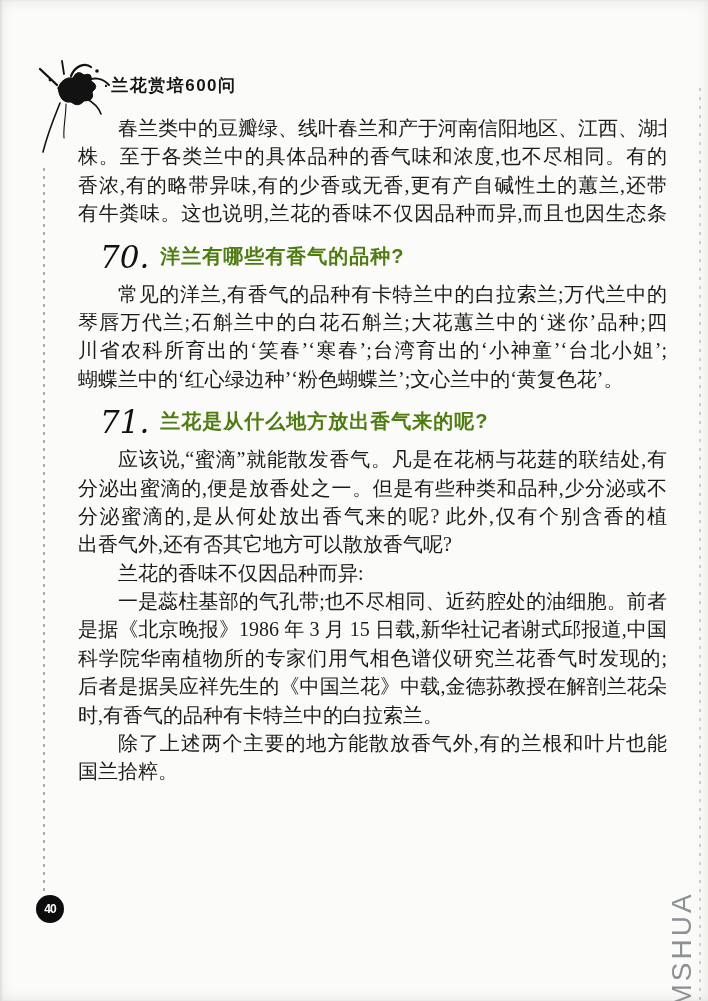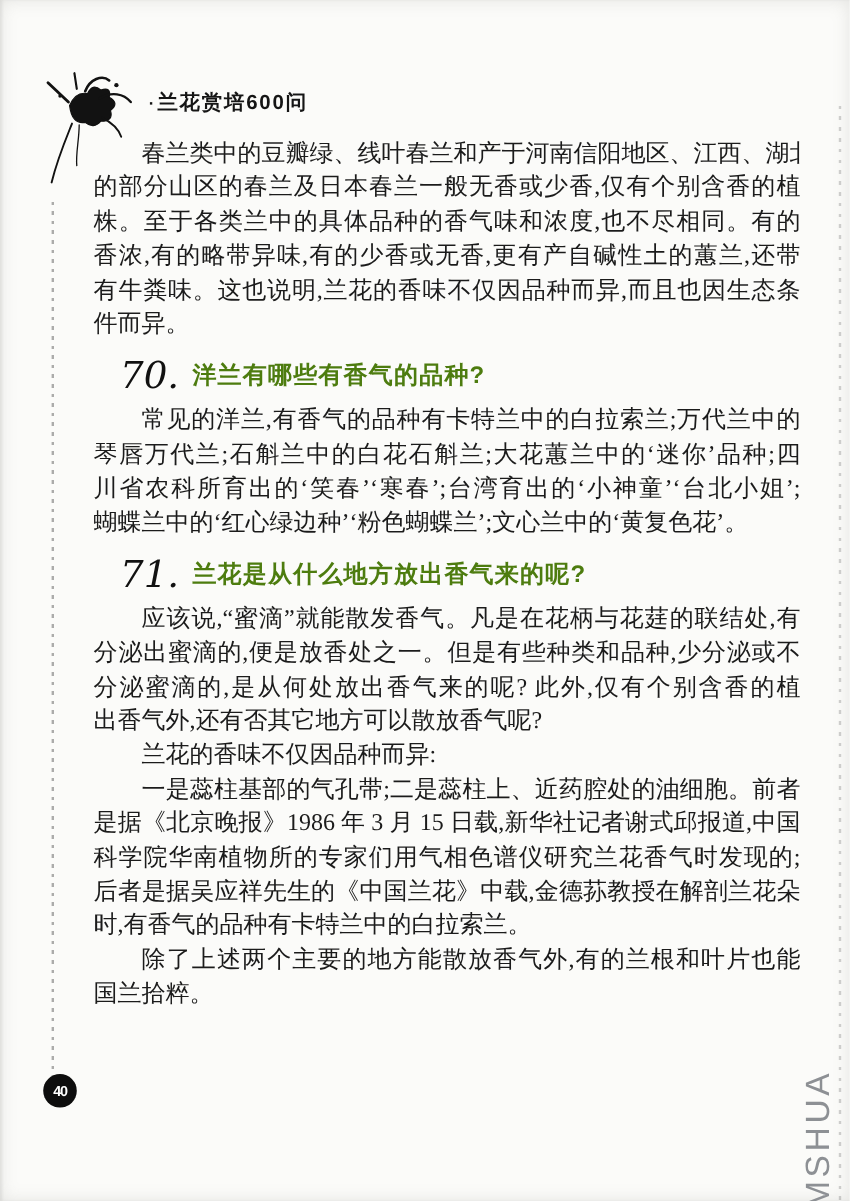--- a/index.html
+++ b/index.html
@@ -9,21 +9,21 @@
     font-family:"Liberation Serif","DejaVu Serif",serif;
     color:#1b1b1b;
   }
   .page-frame{
     position:absolute;inset:0;
     box-shadow:inset 0 0 14px rgba(120,120,115,.18), inset 2px 0 2px rgba(150,150,145,.15);
     pointer-events:none;
   }
   
   .book-title{
-    position:absolute;left:124px;top:74px;
+    position:absolute;left:104px;top:74px;
     font-family:"Liberation Sans","DejaVu Sans",sans-serif;
     font-weight:bold;font-size:17px;letter-spacing:1.5px;color:#151515;
   }
   .lead-mark{font-size:14px;margin-right:1px;}
   .ink-drawing{position:absolute;left:33px;top:58px;width:82px;height:96px;}
   
   .rule-left{
     position:absolute;left:43px;top:168px;width:2px;height:744px;
     background:repeating-linear-gradient(to bottom,rgba(45,45,45,.7) 0 3px,transparent 3px 8px);
     opacity:.55;
@@ -94,25 +94,23 @@
 </svg>
 
 <div class="book-title"><span class="lead-mark">·</span><span>兰花赏培600问</span></div>
 
 <div class="rule-left"></div>
 <div class="rule-right"></div>
 
 <div class="text-content">
     <div class="para">
       <div class="line indent">春兰类中的豆瓣绿、线叶春兰和产于河南信阳地区、江西、湖北</div>
-      <div class="line">的部分山区的春兰及日本春兰一般无香或少香,仅有个别含香的植</div>
       <div class="line">株。至于各类兰中的具体品种的香气味和浓度,也不尽相同。有的</div>
       <div class="line">香浓,有的略带异味,有的少香或无香,更有产自碱性土的蕙兰,还带</div>
       <div class="line">有牛粪味。这也说明,兰花的香味不仅因品种而异,而且也因生态条</div>
-      <div class="line last">件而异。</div>
     </div>
     <div class="qheading">
       <span class="qnum">70.</span>
       <span class="qtext">洋兰有哪些有香气的品种?</span>
     </div>
     <div class="para">
       <div class="line indent">常见的洋兰,有香气的品种有卡特兰中的白拉索兰;万代兰中的</div>
       <div class="line">琴唇万代兰;石斛兰中的白花石斛兰;大花蕙兰中的‘迷你’品种;四</div>
       <div class="line">川省农科所育出的‘笑春’‘寒春’;台湾育出的‘小神童’‘台北小姐’;</div>
       <div class="line last">蝴蝶兰中的‘红心绿边种’‘粉色蝴蝶兰’;文心兰中的‘黄复色花’。</div>
@@ -124,21 +122,21 @@
     <div class="para">
       <div class="line indent">应该说,“蜜滴”就能散发香气。凡是在花柄与花莛的联结处,有</div>
       <div class="line">分泌出蜜滴的,便是放香处之一。但是有些种类和品种,少分泌或不</div>
       <div class="line">分泌蜜滴的,是从何处放出香气来的呢? 此外,仅有个别含香的植</div>
       <div class="line last">出香气外,还有否其它地方可以散放香气呢?</div>
     </div>
     <div class="para">
       <div class="line indent last">兰花的香味不仅因品种而异:</div>
     </div>
     <div class="para">
-      <div class="line indent">一是蕊柱基部的气孔带;二是蕊柱上、近药腔处的油细胞。前者</div>
+      <div class="line indent">一是蕊柱基部的气孔带;也不尽相同、近药腔处的油细胞。前者</div>
       <div class="line">是据《北京晚报》1986 年 3 月 15 日载,新华社记者谢式邱报道,中国</div>
       <div class="line">科学院华南植物所的专家们用气相色谱仪研究兰花香气时发现的;</div>
       <div class="line">后者是据吴应祥先生的《中国兰花》中载,金德荪教授在解剖兰花朵</div>
       <div class="line last">时,有香气的品种有卡特兰中的白拉索兰。</div>
     </div>
     <div class="para">
       <div class="line indent">除了上述两个主要的地方能散放香气外,有的兰根和叶片也能</div>
       <div class="line last">国兰拾粹。</div>
     </div>
   </div>

